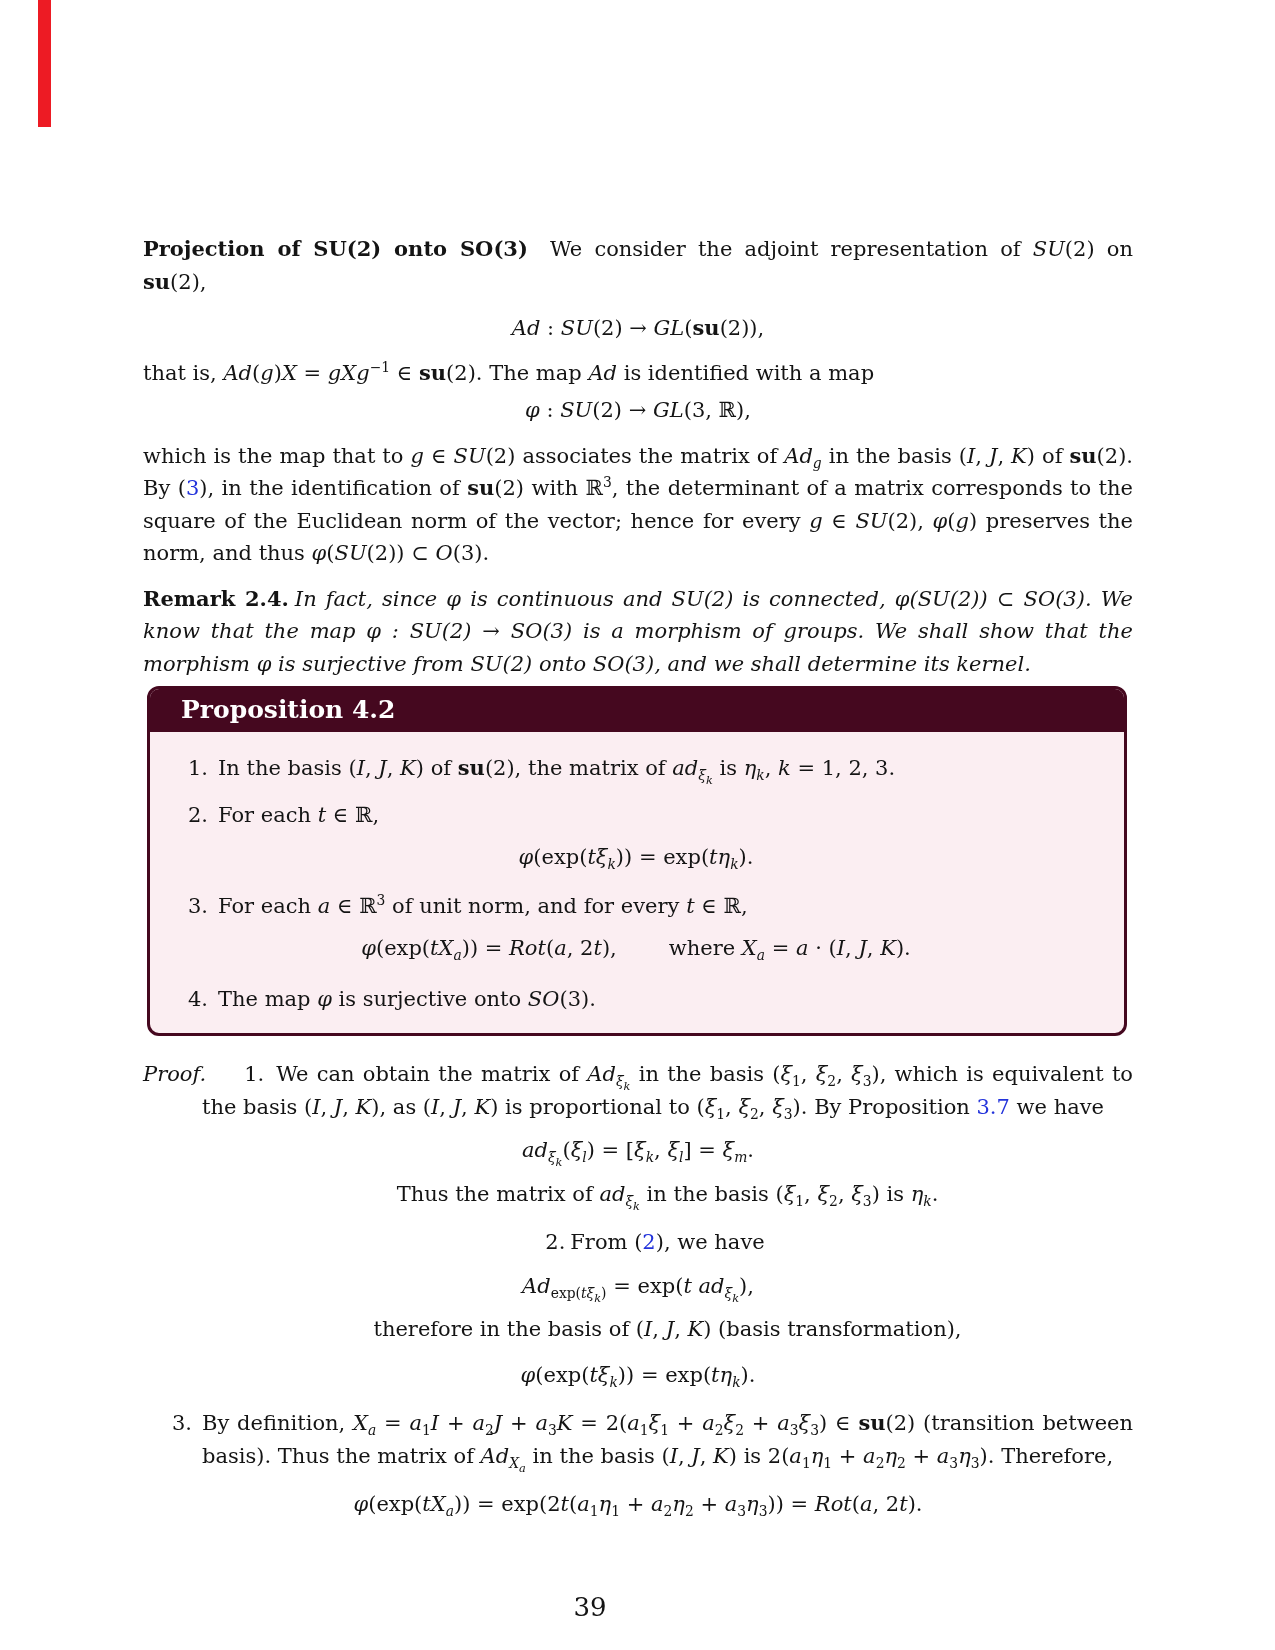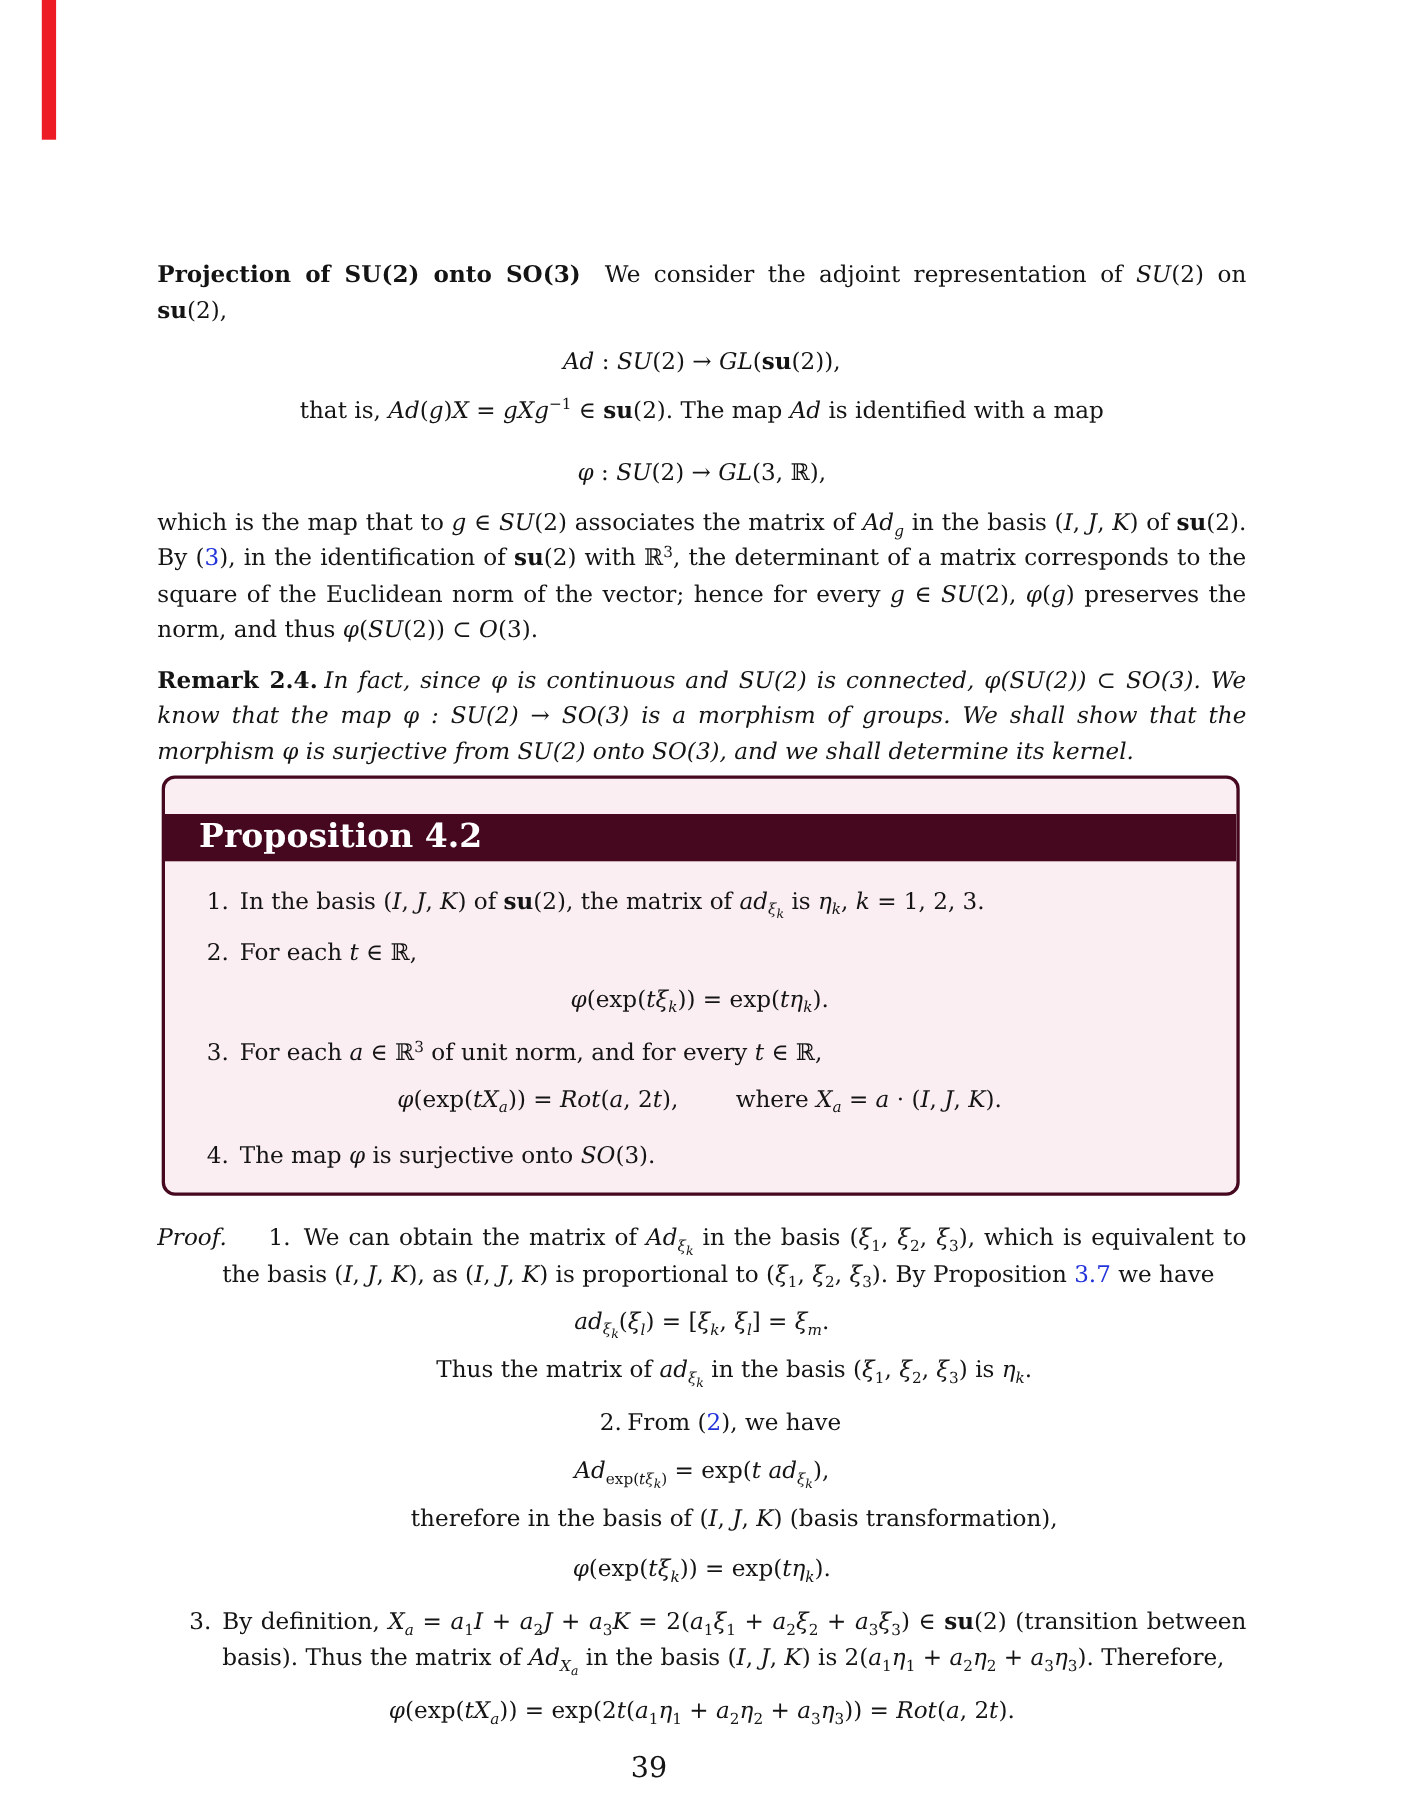--- a/index.html
+++ b/index.html
@@ -17,21 +17,21 @@
   i{font-style:italic;}
   sub,sup{font-size:0.66em;line-height:0;}
   sub sub{font-size:0.82em;}
   .frak{font-weight:bold;}
   .lnk{color:var(--link_blue,#2333db);cursor:pointer;}
   .hd{font-weight:bold;margin-right:22px;}
   .rem-label{font-weight:bold;margin-right:6px;}
   .ital{font-style:italic;}
   
   .prop-box{margin:6px 6px 0 4px;border:3px solid var(--accent_maroon,#45081f);border-radius:12px;background:var(--box_body_pink,#fbeef2);overflow:hidden;}
-  .prop-head{background:var(--accent_maroon,#45081f);color:#ffffff;font-weight:bold;font-size:30px;line-height:30px;padding:6px 0 7px 31px;text-align:left;margin-top:32px;}
+  .prop-head{background:var(--accent_maroon,#45081f);color:#ffffff;font-weight:bold;font-size:25px;line-height:30px;padding:6px 0 7px 31px;text-align:left;}
   .prop-body{padding:12px 18px 16px 16px;}
   .pitem{padding-left:52px;text-indent:-30px;margin-top:14px;text-align:left;}
   .pitem:first-child{margin-top:8px;}
   .no{display:inline-block;width:30px;text-indent:0;}
   .prop-body .disp{margin:10px 0;}
   .i3d{margin:16px 0 14px 0;}
   .i4{margin-top:18px;margin-bottom:2px;}
   
   .proof{margin-top:22px;}
   .pf-first{padding-left:59px;text-indent:-59px;}
@@ -50,23 +50,23 @@
   <div class="red-marker"></div>
 
   <div class="content">
 
     <p>
       <span class="hd">Projection of SU(2) onto SO(3)</span><span>We consider the adjoint representation of <i>SU</i>(2) on <span class="frak">su</span>(2),</span>
     </p>
 
     <p class="disp" style="margin-top:14px;"><i>Ad</i> : <i>SU</i>(2) → <i>GL</i>(<span class="frak">su</span>(2)),</p>
 
-    <p class="left" style="margin-top:12px;text-align:center;">that is, <i>Ad</i>(<i>g</i>)<i>X</i> = <i>gXg</i><sup>−1</sup> ∈ <span class="frak">su</span>(2). The map <i>Ad</i> is identified with a map</p>
+    <p class="left" style="margin-top:12px;">that is, <i>Ad</i>(<i>g</i>)<i>X</i> = <i>gXg</i><sup>−1</sup> ∈ <span class="frak">su</span>(2). The map <i>Ad</i> is identified with a map</p>
 
-    <p class="disp" style="margin-top:24px;"><i>φ</i> : <i>SU</i>(2) → <i>GL</i>(3, ℝ),</p>
+    <p class="disp" style="margin-top:5px;"><i>φ</i> : <i>SU</i>(2) → <i>GL</i>(3, ℝ),</p>
 
     <p style="margin-top:13px;">which is the map that to <i>g</i> ∈ <i>SU</i>(2) associates the matrix of <i>Ad<sub>g</sub></i> in the basis (<i>I</i>, <i>J</i>, <i>K</i>) of <span class="frak">su</span>(2). By (<span class="lnk">3</span>), in the identification of <span class="frak">su</span>(2) with ℝ<sup>3</sup>, the determinant of a matrix corresponds to the square of the Euclidean norm of the vector; hence for every <i>g</i> ∈ <i>SU</i>(2), <i>φ</i>(<i>g</i>) preserves the norm, and thus <i>φ</i>(<i>SU</i>(2)) ⊂ <i>O</i>(3).</p>
 
     <p style="margin-top:13px;">
       <span class="rem-label">Remark 2.4.</span><span class="ital">In fact, since φ is continuous and SU(2) is connected, φ(SU(2)) ⊂ SO(3). We know that the map φ : SU(2) → SO(3) is a morphism of groups. We shall show that the morphism φ is surjective from SU(2) onto SO(3), and we shall determine its kernel.</span>
     </p>
 
     <div class="prop-box">
       <div class="prop-head">Proposition 4.2</div>
       <div class="prop-body">

